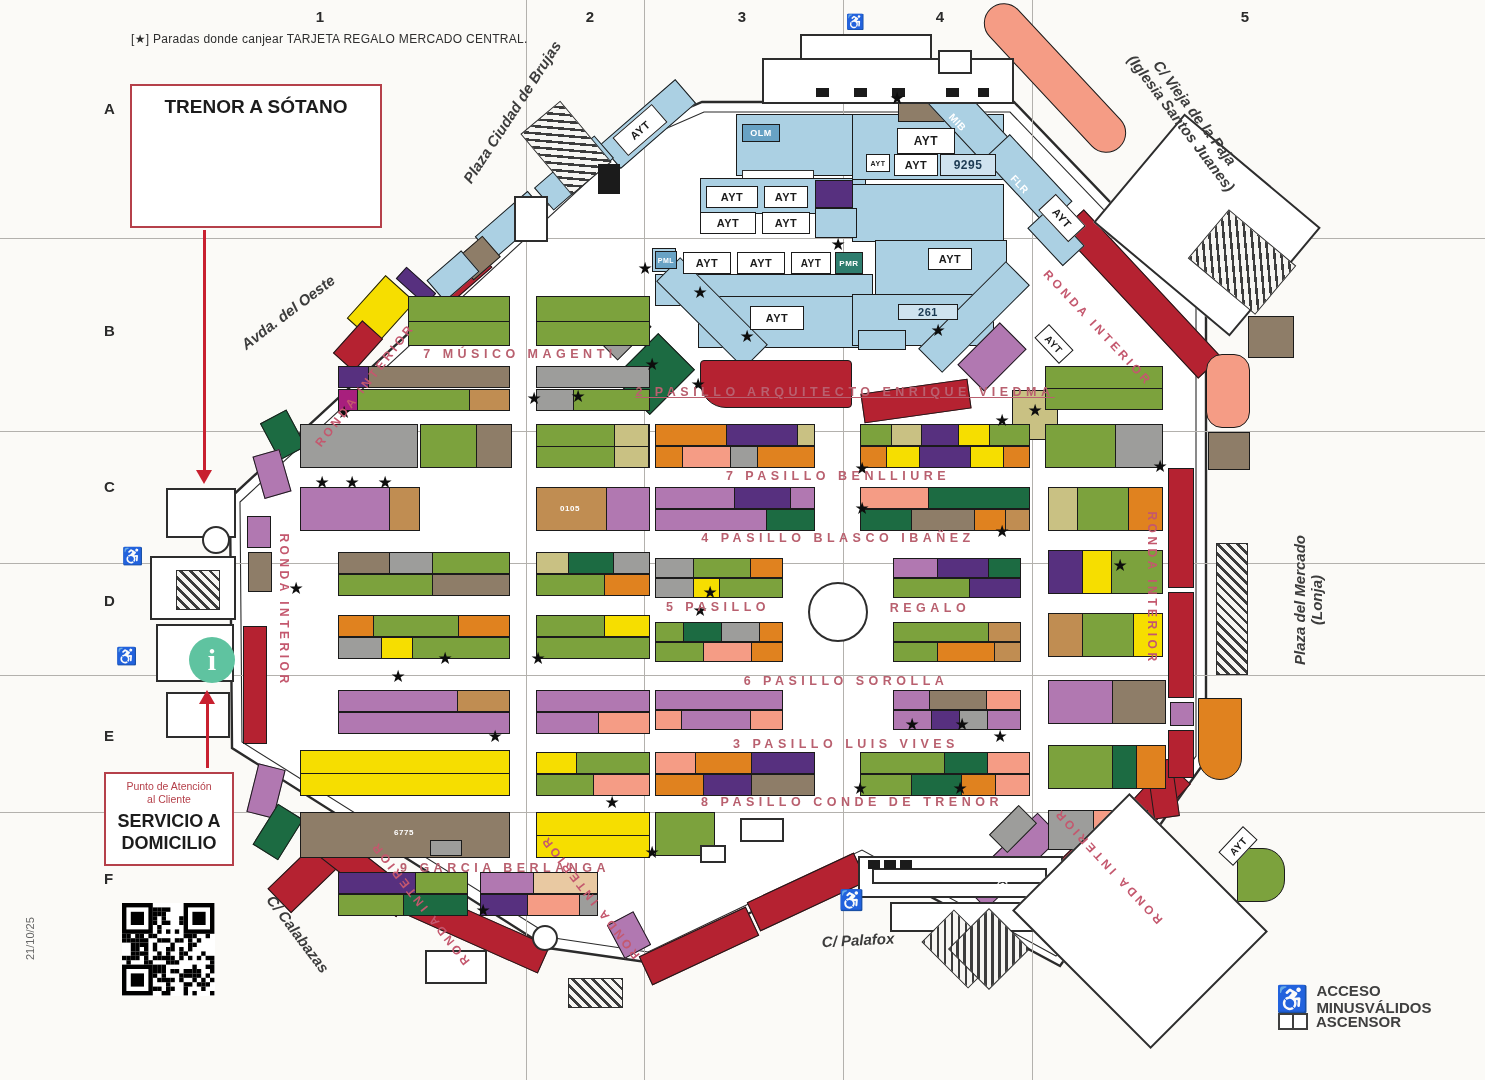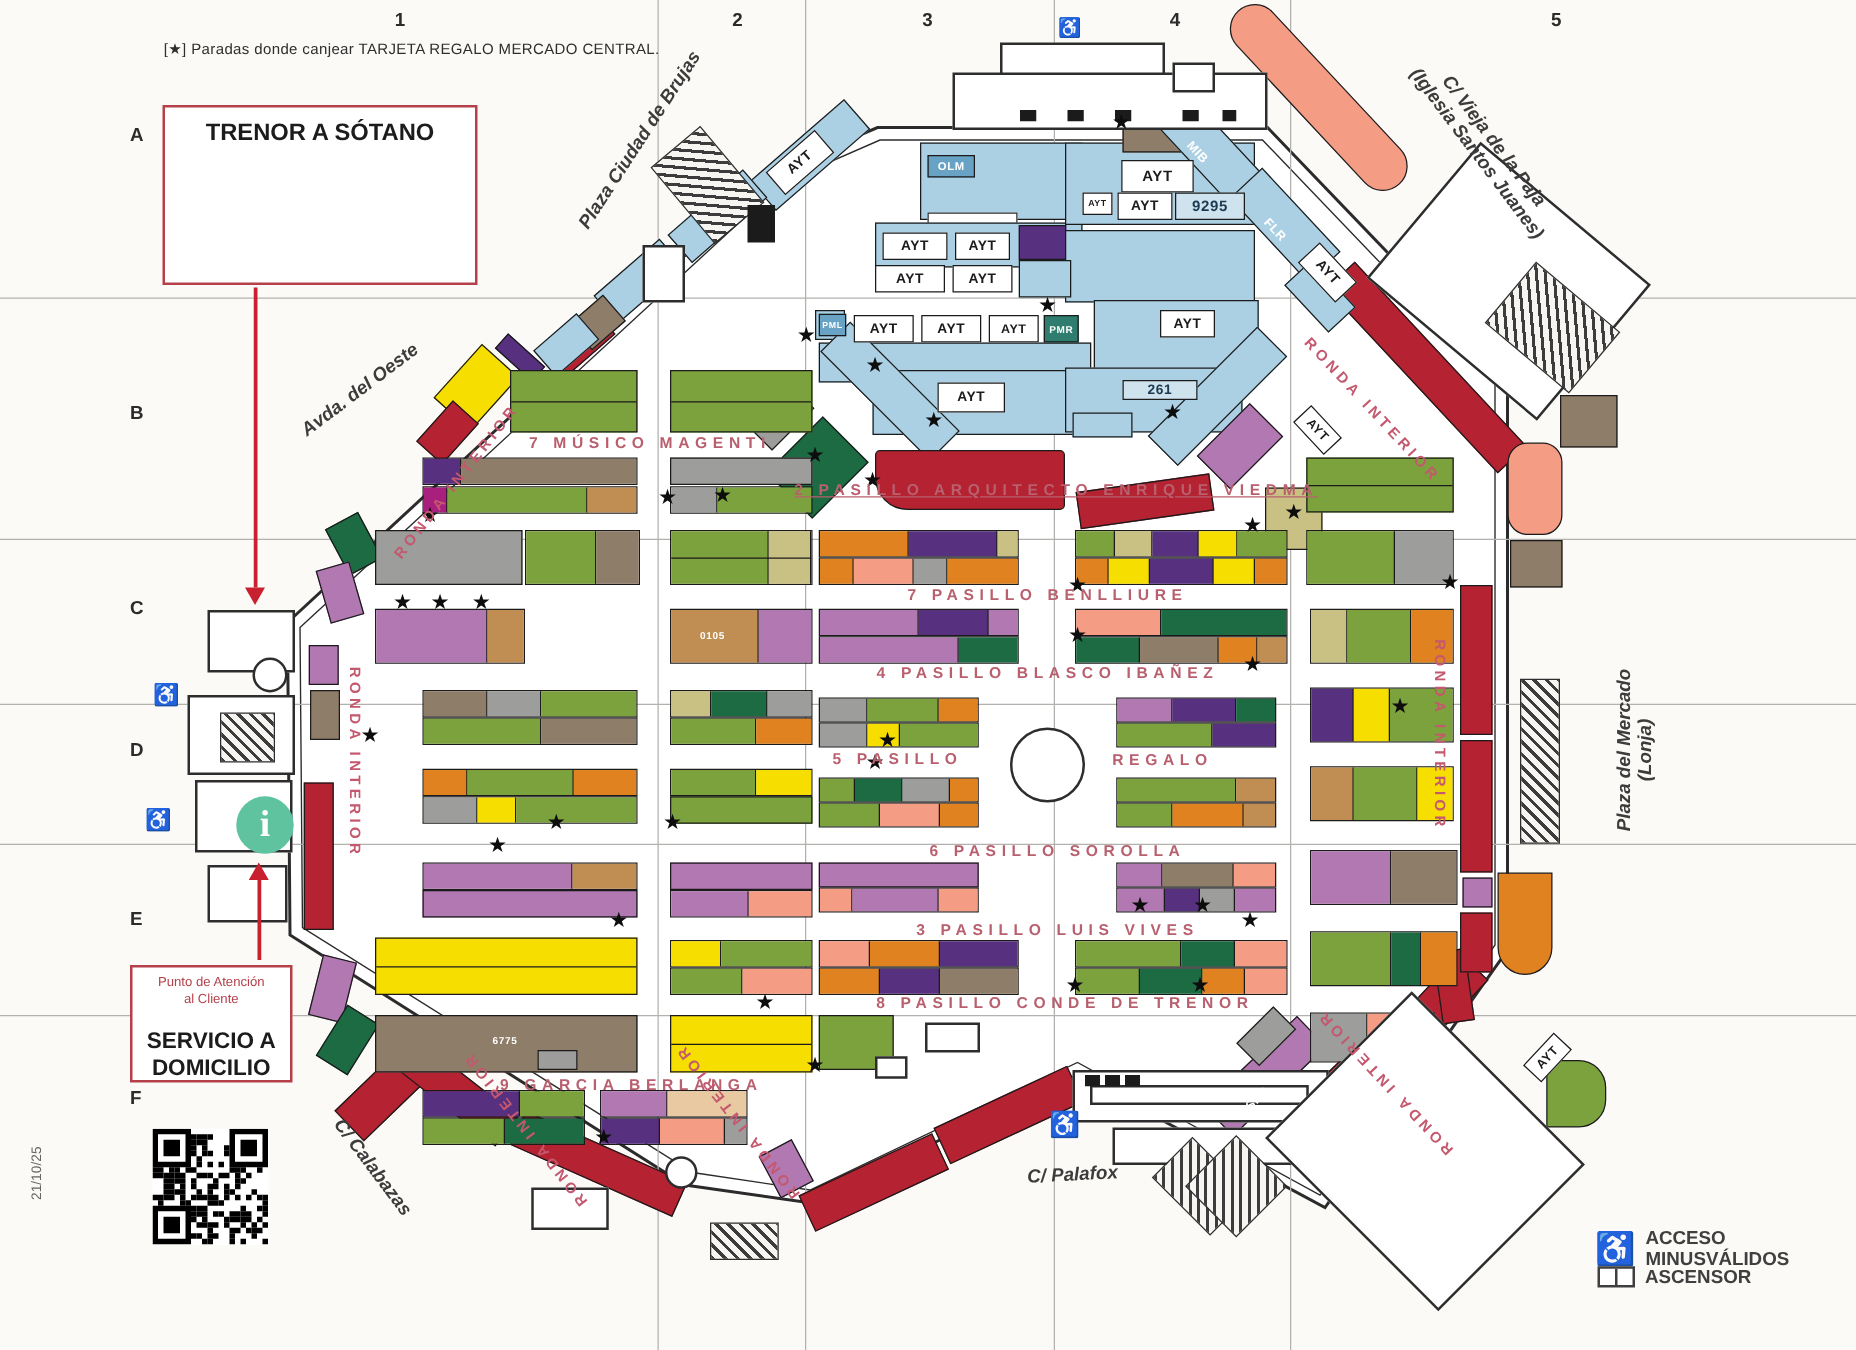--- a/index.html
+++ b/index.html
@@ -35,21 +35,21 @@
   .ringc{position:absolute;border-radius:50%;box-sizing:border-box;border:2.5px solid #2d2d2d;background:#fff;}
   .infoc{position:absolute;border-radius:50%;background:#5fc3a0;color:#fff;display:flex;align-items:center;
          justify-content:center;font-weight:bold;font-size:30px;font-family:"Liberation Serif",serif;}
   .wheel{position:absolute;color:#1b1b1b;transform:translate(-50%,-50%);}
   .arrow{position:absolute;width:3px;background:#c8202f;}
   .ahead{position:absolute;width:0;height:0;}
   .box{position:absolute;background:#fff;border:2.5px solid #b5404a;box-sizing:border-box;}
   .acceso-title{font-weight:bold;font-size:19px;color:#1c1c1c;text-align:center;margin:10px 6px 4px 6px;}
   .acceso-item{font-weight:bold;font-style:italic;font-size:16.5px;color:#1c1c1c;margin:2px 0 2px 14px;}
   .serv-small{font-size:10.5px;color:#b5404a;text-align:center;margin-top:6px;line-height:1.25;white-space:pre-line;}
-  .serv-big{font-weight:bold;font-size:18px;color:#1c1c1c;text-align:center;line-height:1.2;margin-top:16px;white-space:pre-line;}
+  .serv-big{font-weight:bold;font-size:18px;color:#1c1c1c;text-align:center;line-height:1.2;margin-top:5px;white-space:pre-line;}
   .starleg{position:absolute;font-size:12px;color:#2e2e2e;letter-spacing:.3px;}
   .brleg{position:absolute;display:flex;align-items:center;gap:8px;color:#3f3f3f;font-weight:bold;font-size:15px;}
   .liftico{width:30px;height:17px;border:2px solid #3f3f3f;box-sizing:border-box;position:relative;background:#fff;}
   .liftico:after{content:"";position:absolute;left:45%;top:0;bottom:0;border-left:2px solid #3f3f3f;}
   .datelab{position:absolute;font-size:11px;color:#666;transform:rotate(-90deg);transform-origin:left top;}
 </style>
 </head>
 <body>
 
 <div class="stage">

